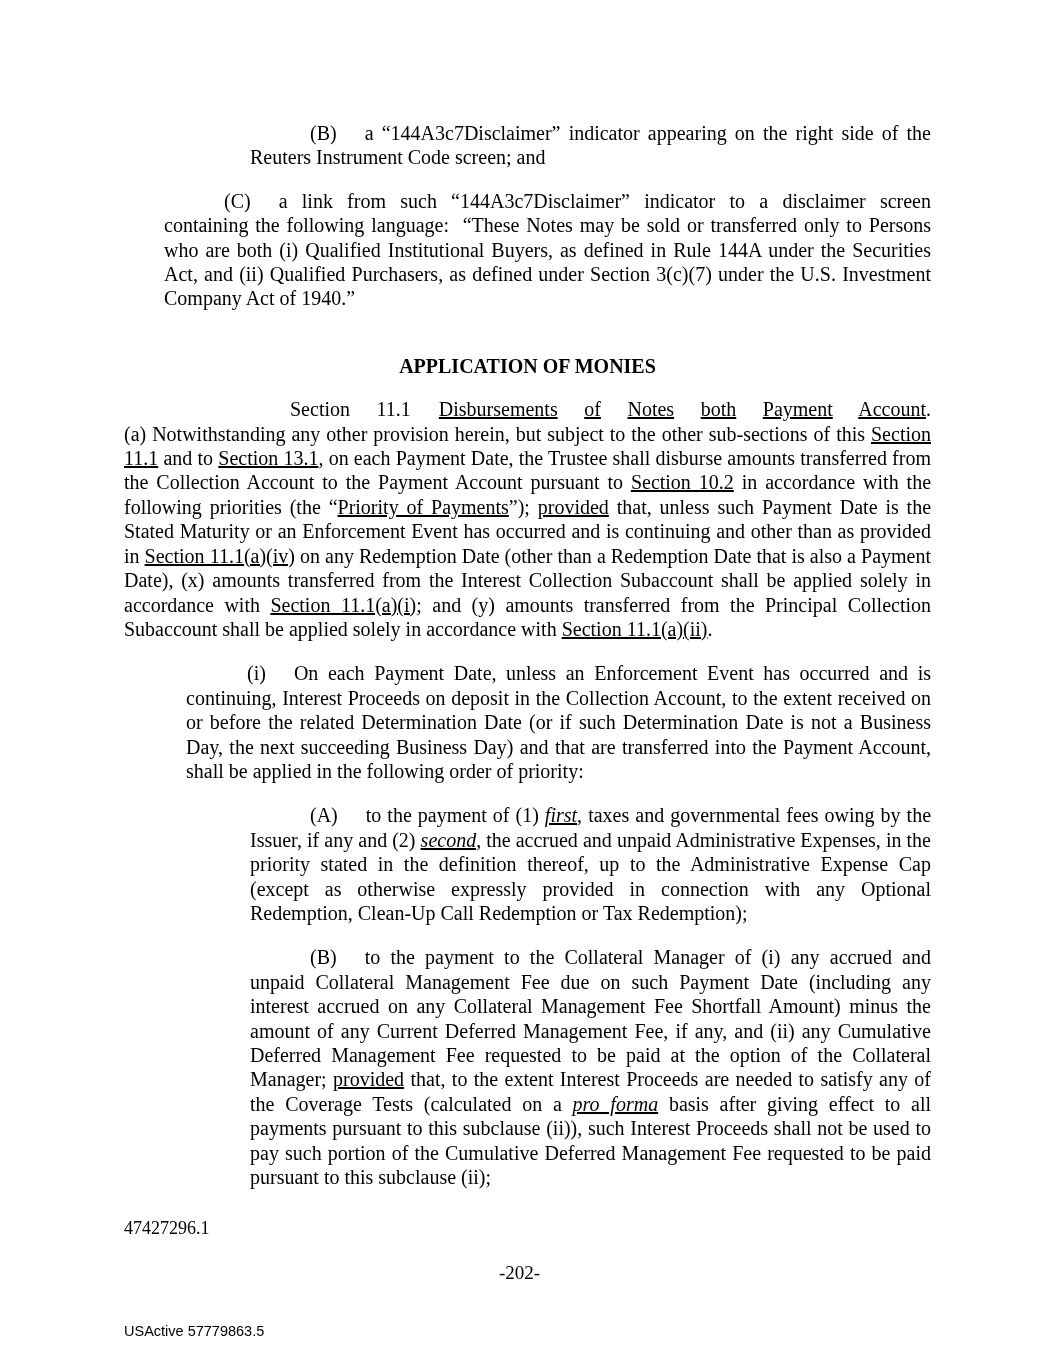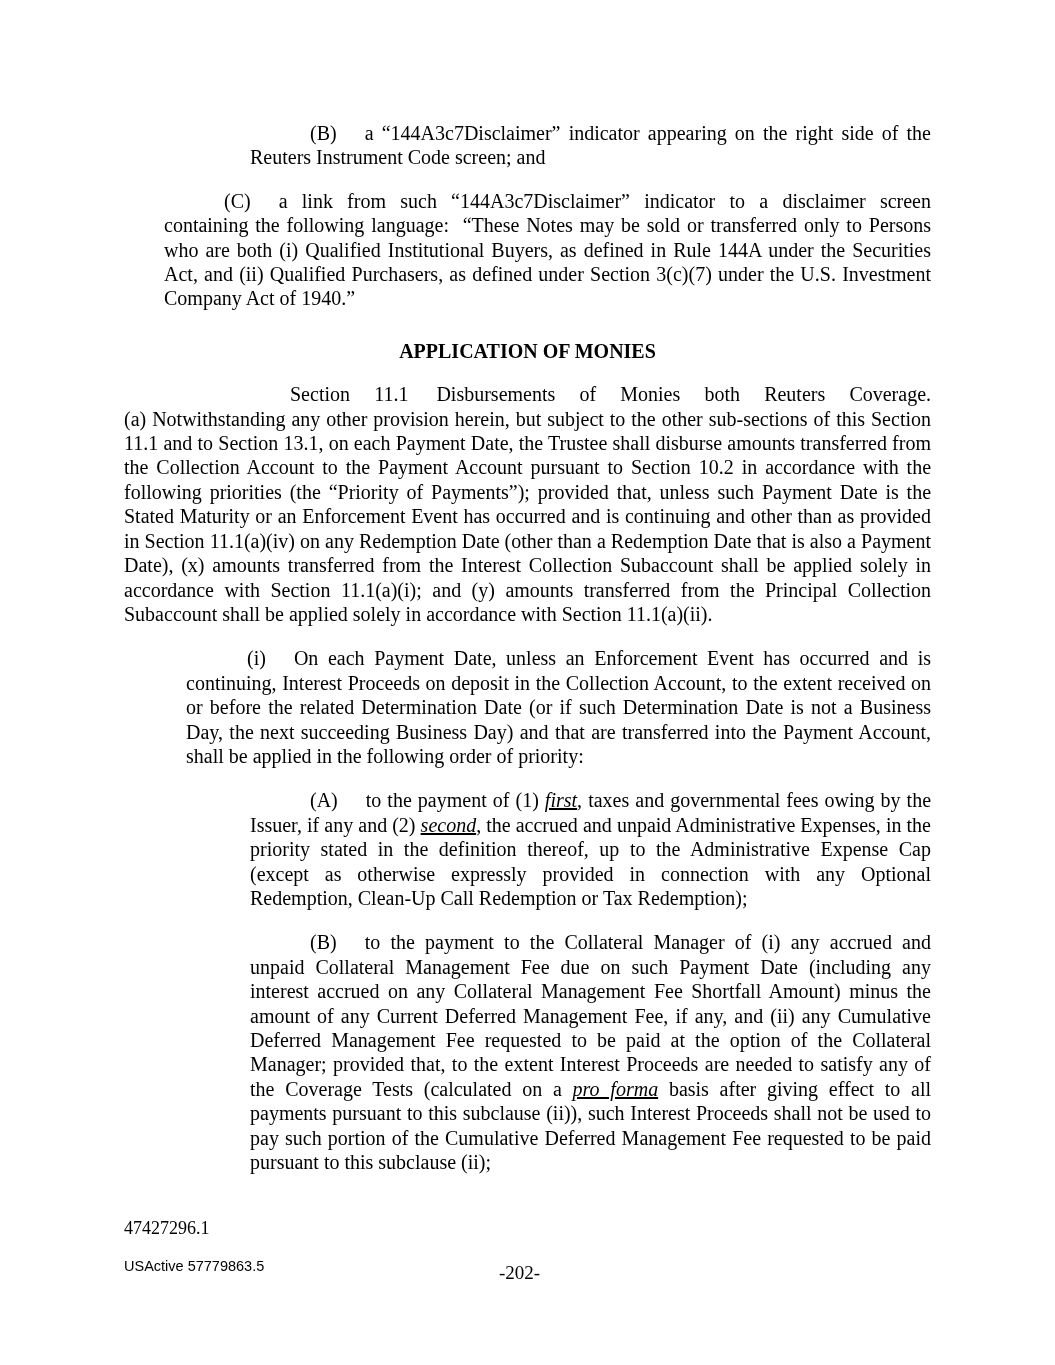--- a/index.html
+++ b/index.html
@@ -44,29 +44,29 @@
     font-weight: 700;
     margin: 0;
   }
   .sec-heading-line {
     text-indent: 126px;
     text-align: justify;
     text-align-last: justify;
   }
   .mt-19 { margin-top: 19px; margin-left: 40px; }
   .mt-20 { margin-top: 20px; }
-  .mt-28 { margin-top: 28px; }
+  .mt-28 { margin-top: 43px; }
   .mt-29 { margin-top: 29px; }
-  .u { }
+  .u { text-decoration: underline; }
   .i { font-style: italic; text-decoration: underline; }
   .tab { display: inline-block; width: 28px; text-indent: 0; }
   .footer-doc-id {
     position: absolute;
     left: 124px;
-    top: 1257px;
+    top: 1322px;
     font-family: "Liberation Sans", sans-serif;
     font-size: 14.5px;
     line-height: 18px;
   }
   .footer-matter-id {
     position: absolute;
     left: 124px;
     top: 1220px;
     font-family: "Liberation Serif", serif;
     font-size: 18px;
@@ -89,21 +89,21 @@
 <div class="page">
   <div class="content">
 
     <div class="para blk-bc"><span>(B)</span><span class="tab">&nbsp;</span><span>a “144A3c7Disclaimer” indicator appearing on the right side of the Reuters Instrument Code screen; and</span></div>
 
     <div class="para blk-bc mt-19"><span>(C)</span><span class="tab">&nbsp;</span><span>a link from such “144A3c7Disclaimer” indicator to a disclaimer screen containing the following language:&nbsp; “These Notes may be sold or transferred only to Persons who are both (i)&nbsp;Qualified Institutional Buyers, as defined in Rule 144A under the Securities Act, and (ii)&nbsp;Qualified Purchasers, as defined under Section 3(c)(7) under the U.S. Investment Company Act of 1940.”</span></div>
 
 
     <div class="heading-center mt-28">APPLICATION OF MONIES</div>
 
-    <div class="para sec-heading-line mt-19"><span>Section 11.1</span><span class="tab">&nbsp;</span><span class="u">Disbursements</span><span> </span><span class="u">of</span><span> </span><span class="u">Monies</span><span> </span><span class="u">both</span><span> </span><span class="u">Reuters</span><span> </span><span class="u">Coverage</span><span>.</span></div>
+    <div class="para sec-heading-line mt-19"><span>Section 11.1</span><span class="tab">&nbsp;</span><span class="u">Disbursements</span><span> </span><span class="u">of</span><span> </span><span class="u">Notes</span><span> </span><span class="u">both</span><span> </span><span class="u">Payment</span><span> </span><span class="u">Account</span><span>.</span></div>
 
     <div class="para"><span>(a)&nbsp;Notwithstanding any other provision herein, but subject to the other sub-sections of this </span><span class="u">Section 11.1</span><span> and to </span><span class="u">Section 13.1</span><span>, on each Payment Date, the Trustee shall disburse amounts transferred from the Collection Account to the Payment Account pursuant to </span><span class="u">Section 10.2</span><span> in accordance with the following priorities (the “</span><span class="u">Priority of Payments</span><span>”); </span><span class="u">provided</span><span> that, unless such Payment Date is the Stated Maturity or an Enforcement Event has occurred and is continuing and other than as provided in </span><span class="u">Section 11.1(a)(iv)</span><span> on any Redemption Date (other than a Redemption Date that is also a Payment Date), (x) amounts transferred from the Interest Collection Subaccount shall be applied solely in accordance with </span><span class="u">Section 11.1(a)(i)</span><span>; and (y) amounts transferred from the Principal Collection Subaccount shall be applied solely in accordance with </span><span class="u">Section 11.1(a)(ii)</span><span>.</span></div>
 
     <div class="para blk-i mt-20"><span>(i)</span><span class="tab">&nbsp;</span><span>On each Payment Date, unless an Enforcement Event has occurred and is continuing, Interest Proceeds on deposit in the Collection Account, to the extent received on or before the related Determination Date (or if such Determination Date is not a Business Day, the next succeeding Business Day) and that are transferred into the Payment Account, shall be applied in the following order of priority:</span></div>
 
     <div class="para blk-bc mt-20"><span>(A)</span><span class="tab">&nbsp;</span><span>to the payment of (1)&nbsp;</span><span class="i">first</span><span>, taxes and governmental fees owing by the Issuer, if any and (2)&nbsp;</span><span class="i">second</span><span>, the accrued and unpaid Administrative Expenses, in the priority stated in the definition thereof, up to the Administrative Expense Cap (except as otherwise expressly provided in connection with any Optional Redemption, Clean-Up Call Redemption or Tax Redemption);</span></div>
 
     <div class="para blk-bc mt-20"><span>(B)</span><span class="tab">&nbsp;</span><span>to the payment to the Collateral Manager of (i)&nbsp;any accrued and unpaid Collateral Management Fee due on such Payment Date (including any interest accrued on any Collateral Management Fee Shortfall Amount) minus the amount of any Current Deferred Management Fee, if any, and (ii)&nbsp;any Cumulative Deferred Management Fee requested to be paid at the option of the Collateral Manager; </span><span class="u">provided</span><span> that, to the extent Interest Proceeds are needed to satisfy any of the Coverage Tests (calculated on a </span><span class="i">pro forma</span><span> basis after giving effect to all payments pursuant to this subclause (ii)), such Interest Proceeds shall not be used to pay such portion of the Cumulative Deferred Management Fee requested to be paid pursuant to this subclause (ii);</span></div>
 
   </div>

